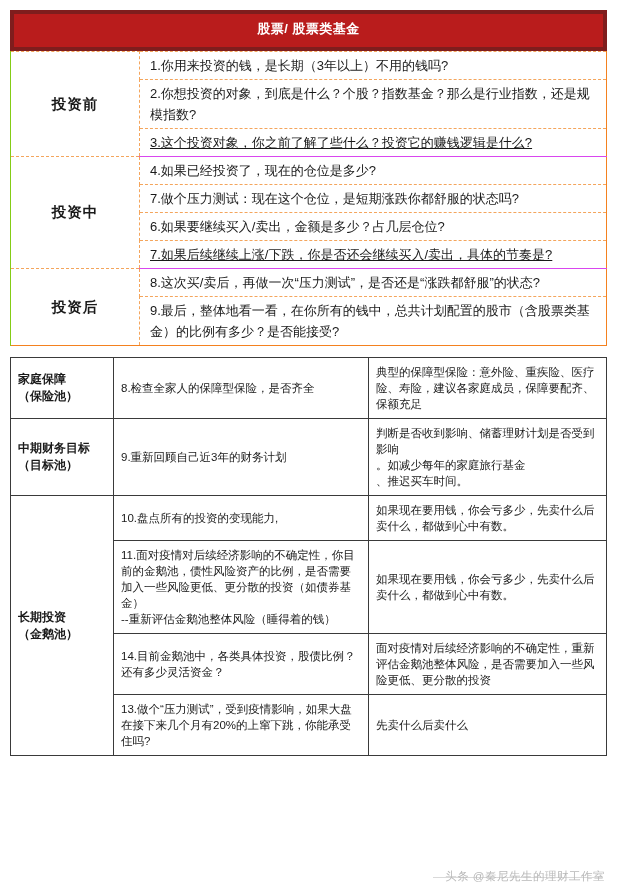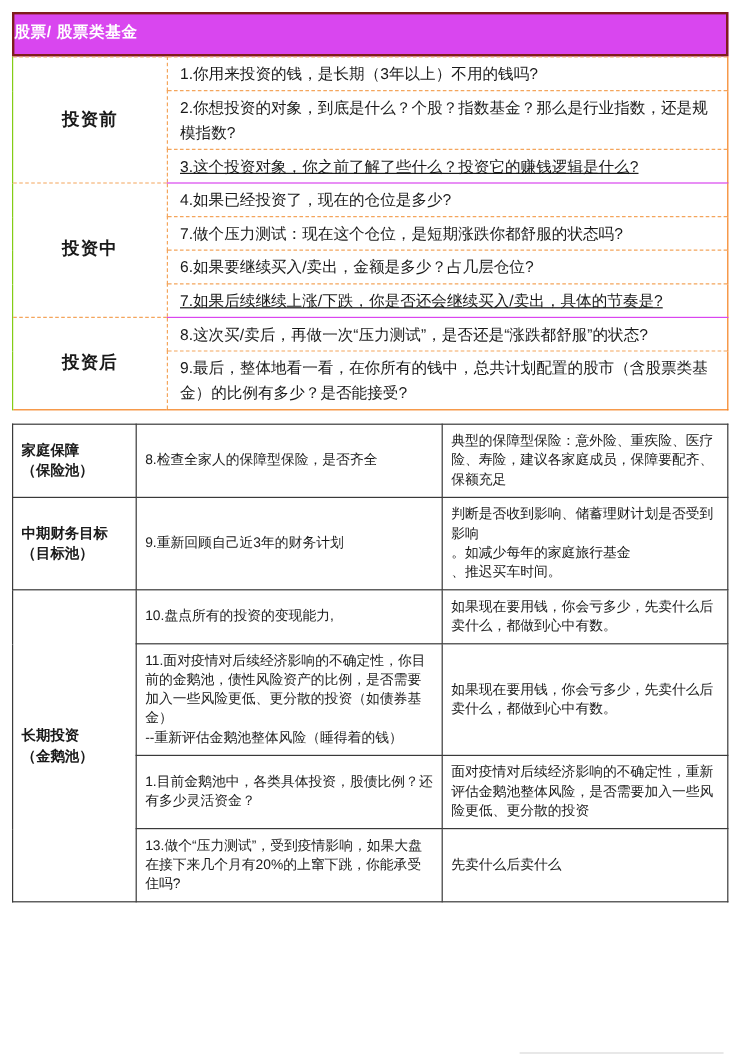--- a/index.html
+++ b/index.html
@@ -18,22 +18,23 @@
   .page {
     width: 617px;
     height: 887px;
     box-sizing: border-box;
     padding: 10px 10px 0 10px;
     position: relative;
   }
 
   
   .banner {
-    background: #d946ef;
-    border: 2px solid #7f1d1d;
+    background: #b91c1c;
+    border: 4px solid #7f1d1d;
+    text-align: center;
     padding: 6px 0 9px 0;
     color: #ffffff;
   }
   .banner-sub {
     font-size: 13px;
     font-weight: bold;
     line-height: 18px;
     letter-spacing: 0.5px;
   }
   .banner-title {
@@ -190,24 +191,25 @@
       <tr>
         <td class="cat" rowspan="4">长期投资<br>（金鹅池）</td>
         <td class="item">10.盘点所有的投资的变现能力,</td>
         <td class="note">如果现在要用钱，你会亏多少，先卖什么后卖什么，都做到心中有数。</td>
       </tr>
       <tr>
         <td class="item">11.面对疫情对后续经济影响的不确定性，你目前的金鹅池，债性风险资产的比例，是否需要加入一些风险更低、更分散的投资（如债券基金）<br>--重新评估金鹅池整体风险（睡得着的钱）</td>
         <td class="note">如果现在要用钱，你会亏多少，先卖什么后卖什么，都做到心中有数。</td>
       </tr>
       <tr>
-        <td class="item">1.目前金鹅池中，各类具体投资，股债比例？还有多少灵活资金？</td>
+        <td class="item">14.目前金鹅池中，各类具体投资，股债比例？还有多少灵活资金？</td>
         <td class="note">面对疫情对后续经济影响的不确定性，重新评估金鹅池整体风险，是否需要加入一些风险更低、更分散的投资</td>
       </tr>
       <tr>
         <td class="item">13.做个“压力测试”，受到疫情影响，如果大盘在接下来几个月有20%的上窜下跳，你能承受住吗?</td>
         <td class="note">先卖什么后卖什么</td>
       </tr>
     </tbody>
   </table>
 
   <div class="wm-strike"></div>
+  <div class="watermark">头条 @秦尼先生的理财工作室</div>
 </div>
 
 </body></html>

